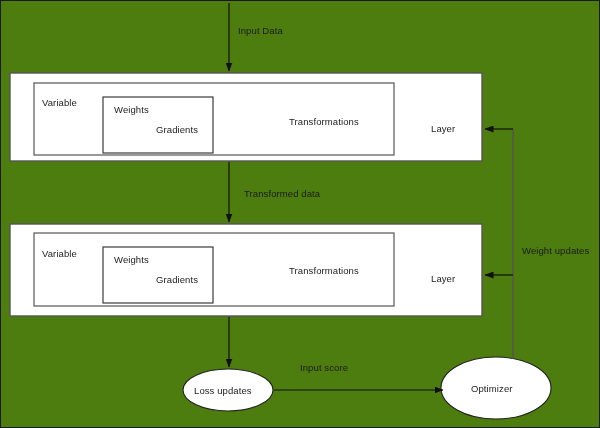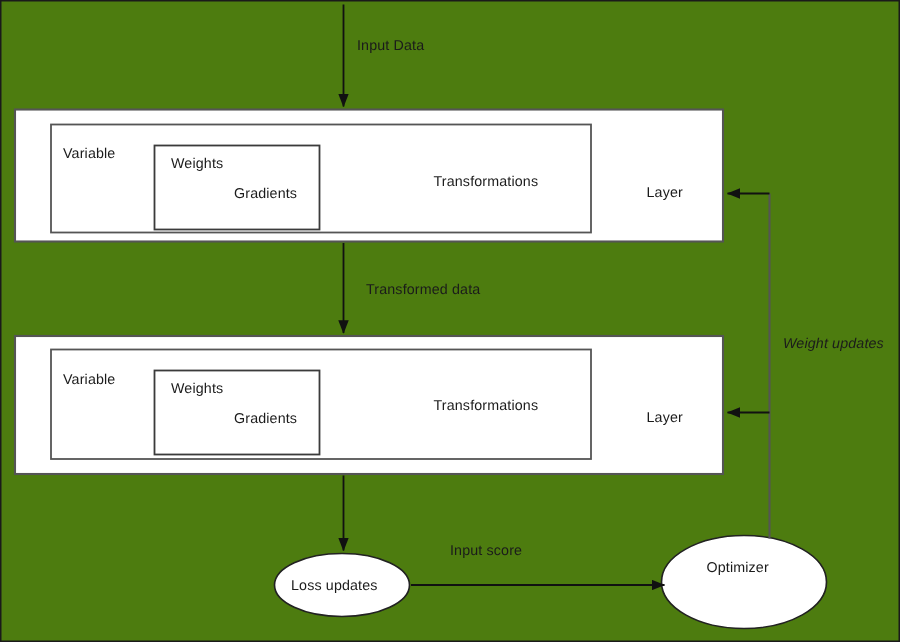--- a/index.html
+++ b/index.html
@@ -70,32 +70,32 @@
 
     <line x1="512" y1="274" x2="484" y2="274" stroke="#111111" stroke-width="1.2" marker-end="url(#arrowhead)"></line>
 
     <line x1="512" y1="128" x2="484" y2="128" stroke="#111111" stroke-width="1.2" marker-end="url(#arrowhead)"></line>
   </svg>
 
   <div class="lbl" style="left:237px; top:24px;">Input Data</div>
 
   <div class="lbl" style="left:243px; top:187px;text-align:right;">Transformed data</div>
 
-  <div class="lbl" style="left:521px; top:223px;font-style:italic;">Weight updates</div>
+  <div class="lbl" style="left:521px; top:244px;">Weight updates</div>
 
   <div class="lbl" style="left:299px; top:361px;">Input score</div>
 
   <div class="lbl" style="left:41px; top:96px;">Variable</div>
   <div class="lbl" style="left:113px; top:103px;">Weights</div>
   <div class="lbl" style="left:155px; top:123px;">Gradients</div>
   <div class="lbl" style="left:288px; top:115px;">Transformations</div>
   <div class="lbl" style="left:430px; top:122px;">Layer</div>
 
   <div class="lbl" style="left:41px; top:247px;">Variable</div>
   <div class="lbl" style="left:113px; top:253px;">Weights</div>
   <div class="lbl" style="left:155px; top:273px;">Gradients</div>
   <div class="lbl" style="left:288px; top:264px;">Transformations</div>
   <div class="lbl" style="left:430px; top:272px;">Layer</div>
 
   <div class="lbl" style="left:193px; top:384px;">Loss updates</div>
-  <div class="lbl" style="left:470px; top:372px;">Optimizer</div>
+  <div class="lbl" style="left:470px; top:382px;">Optimizer</div>
 
 </div>
 
 </body></html>

